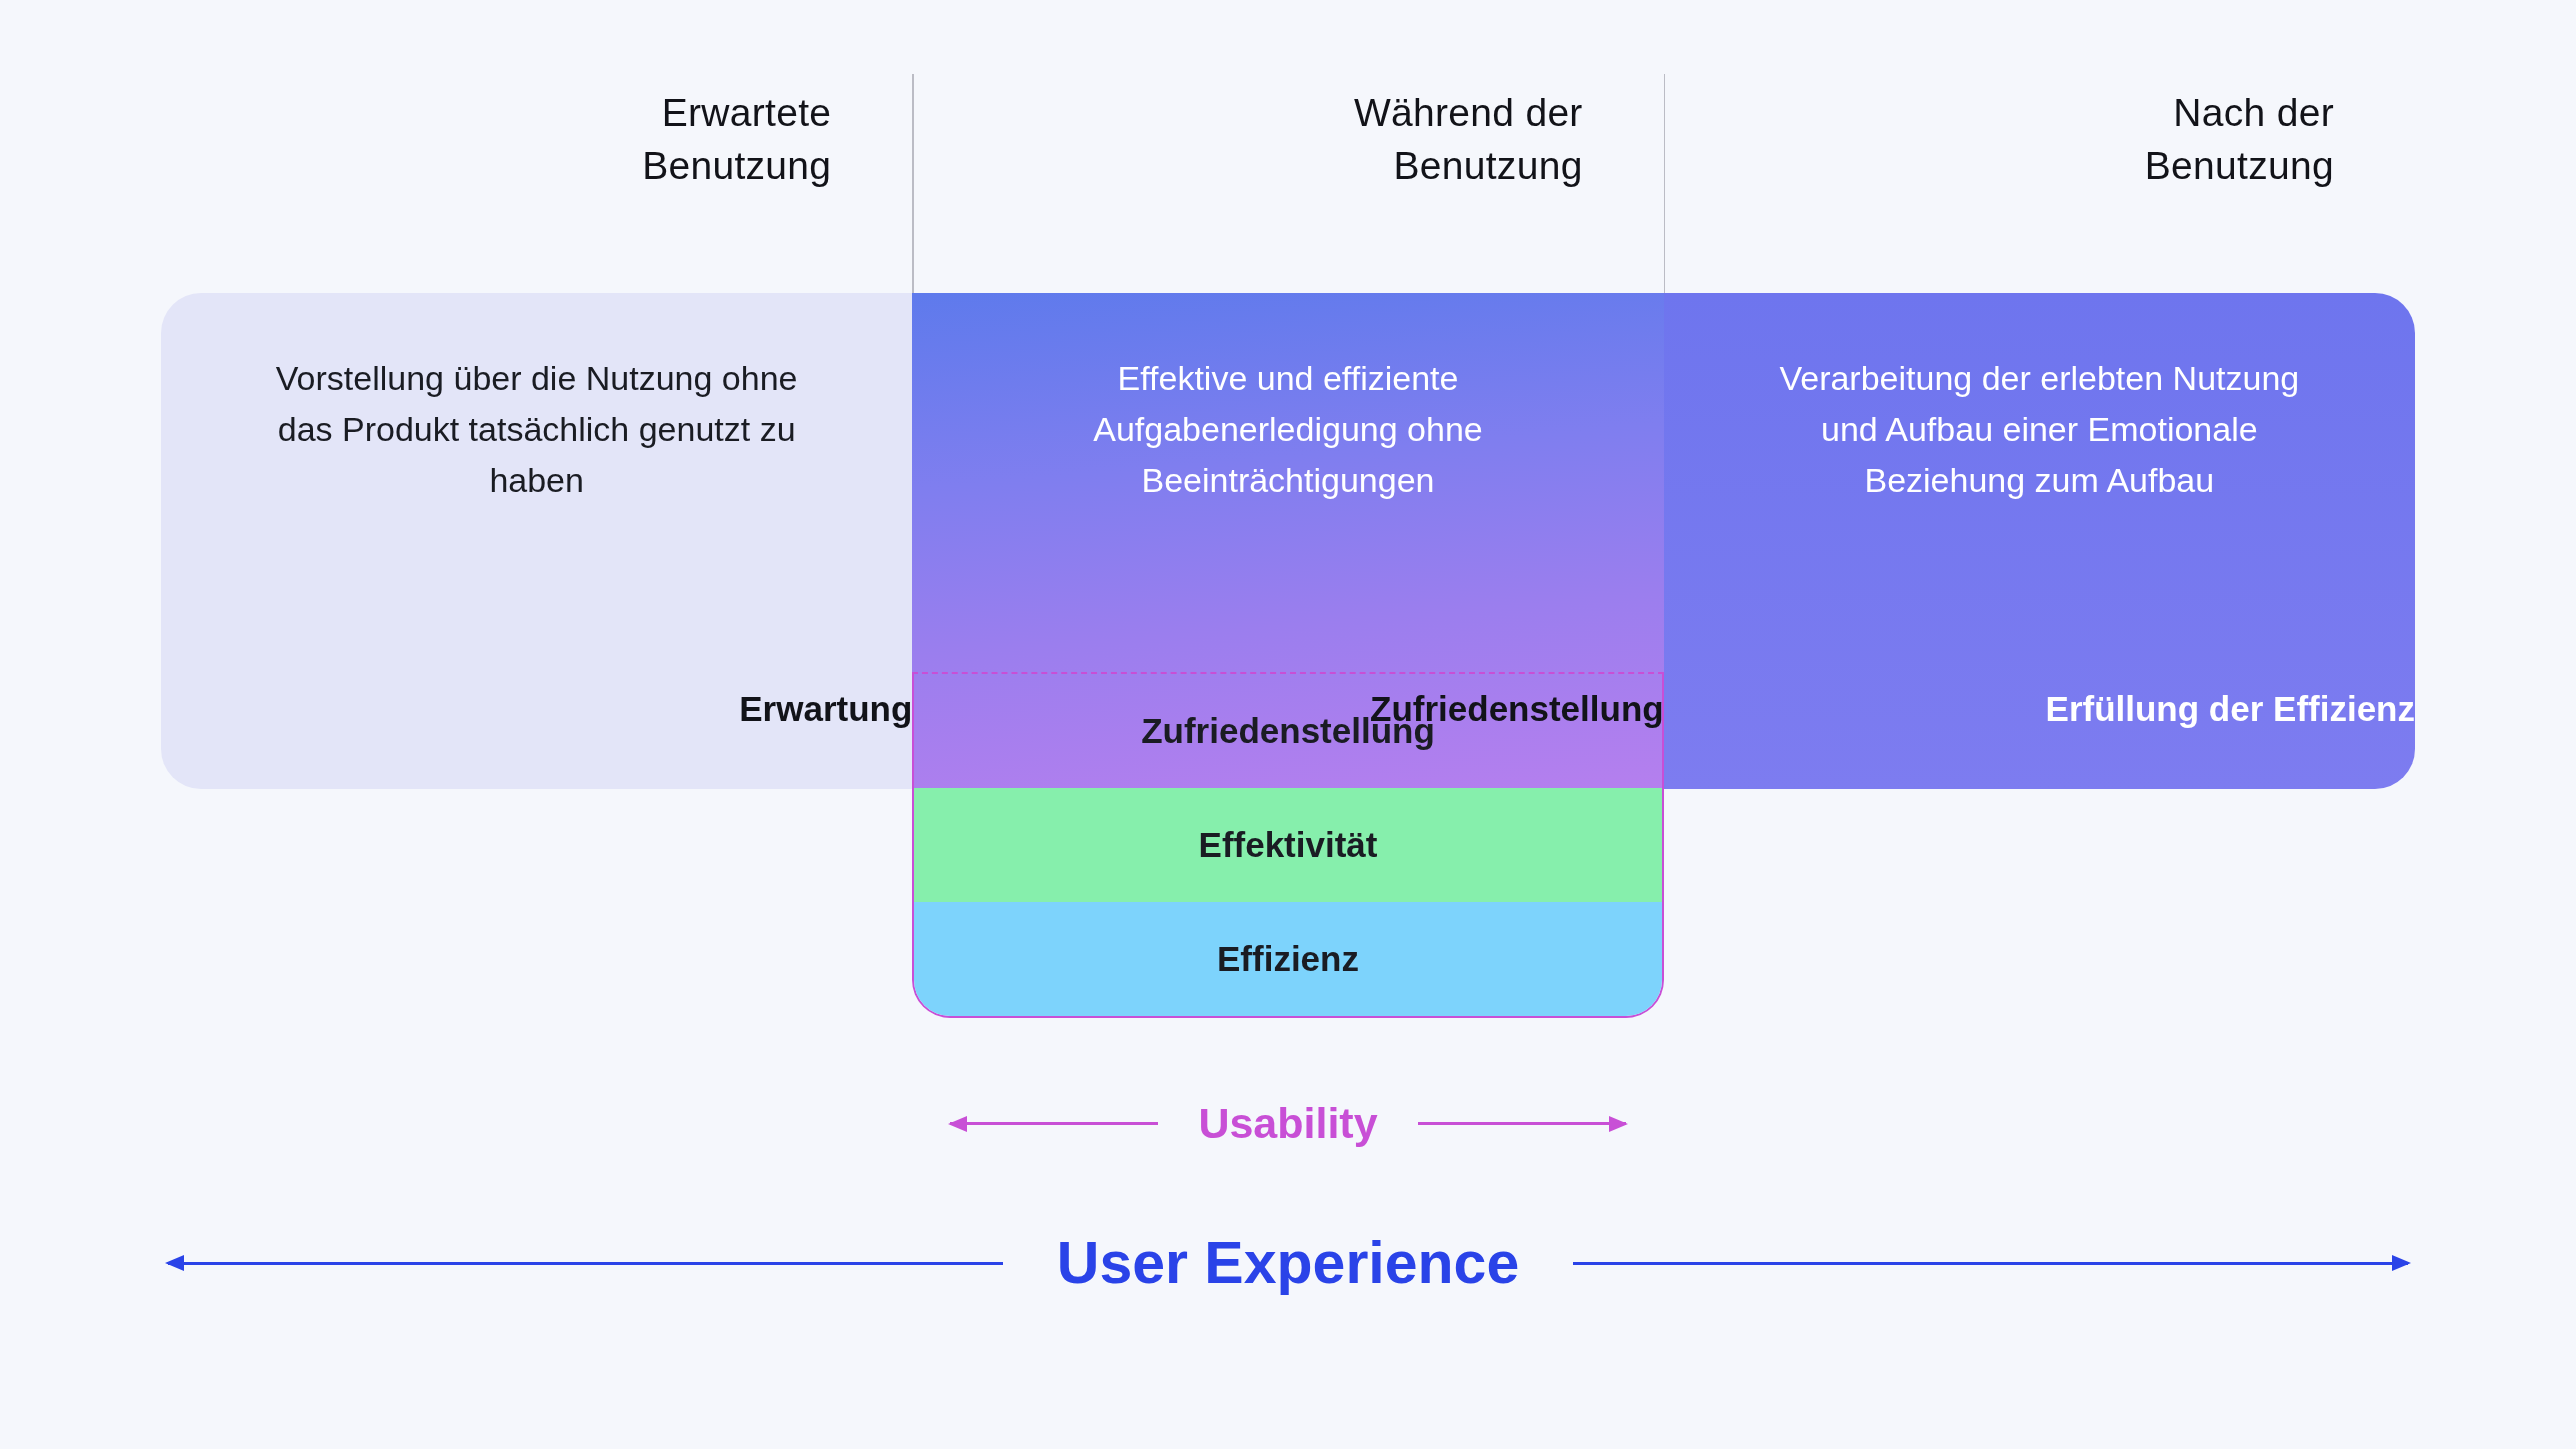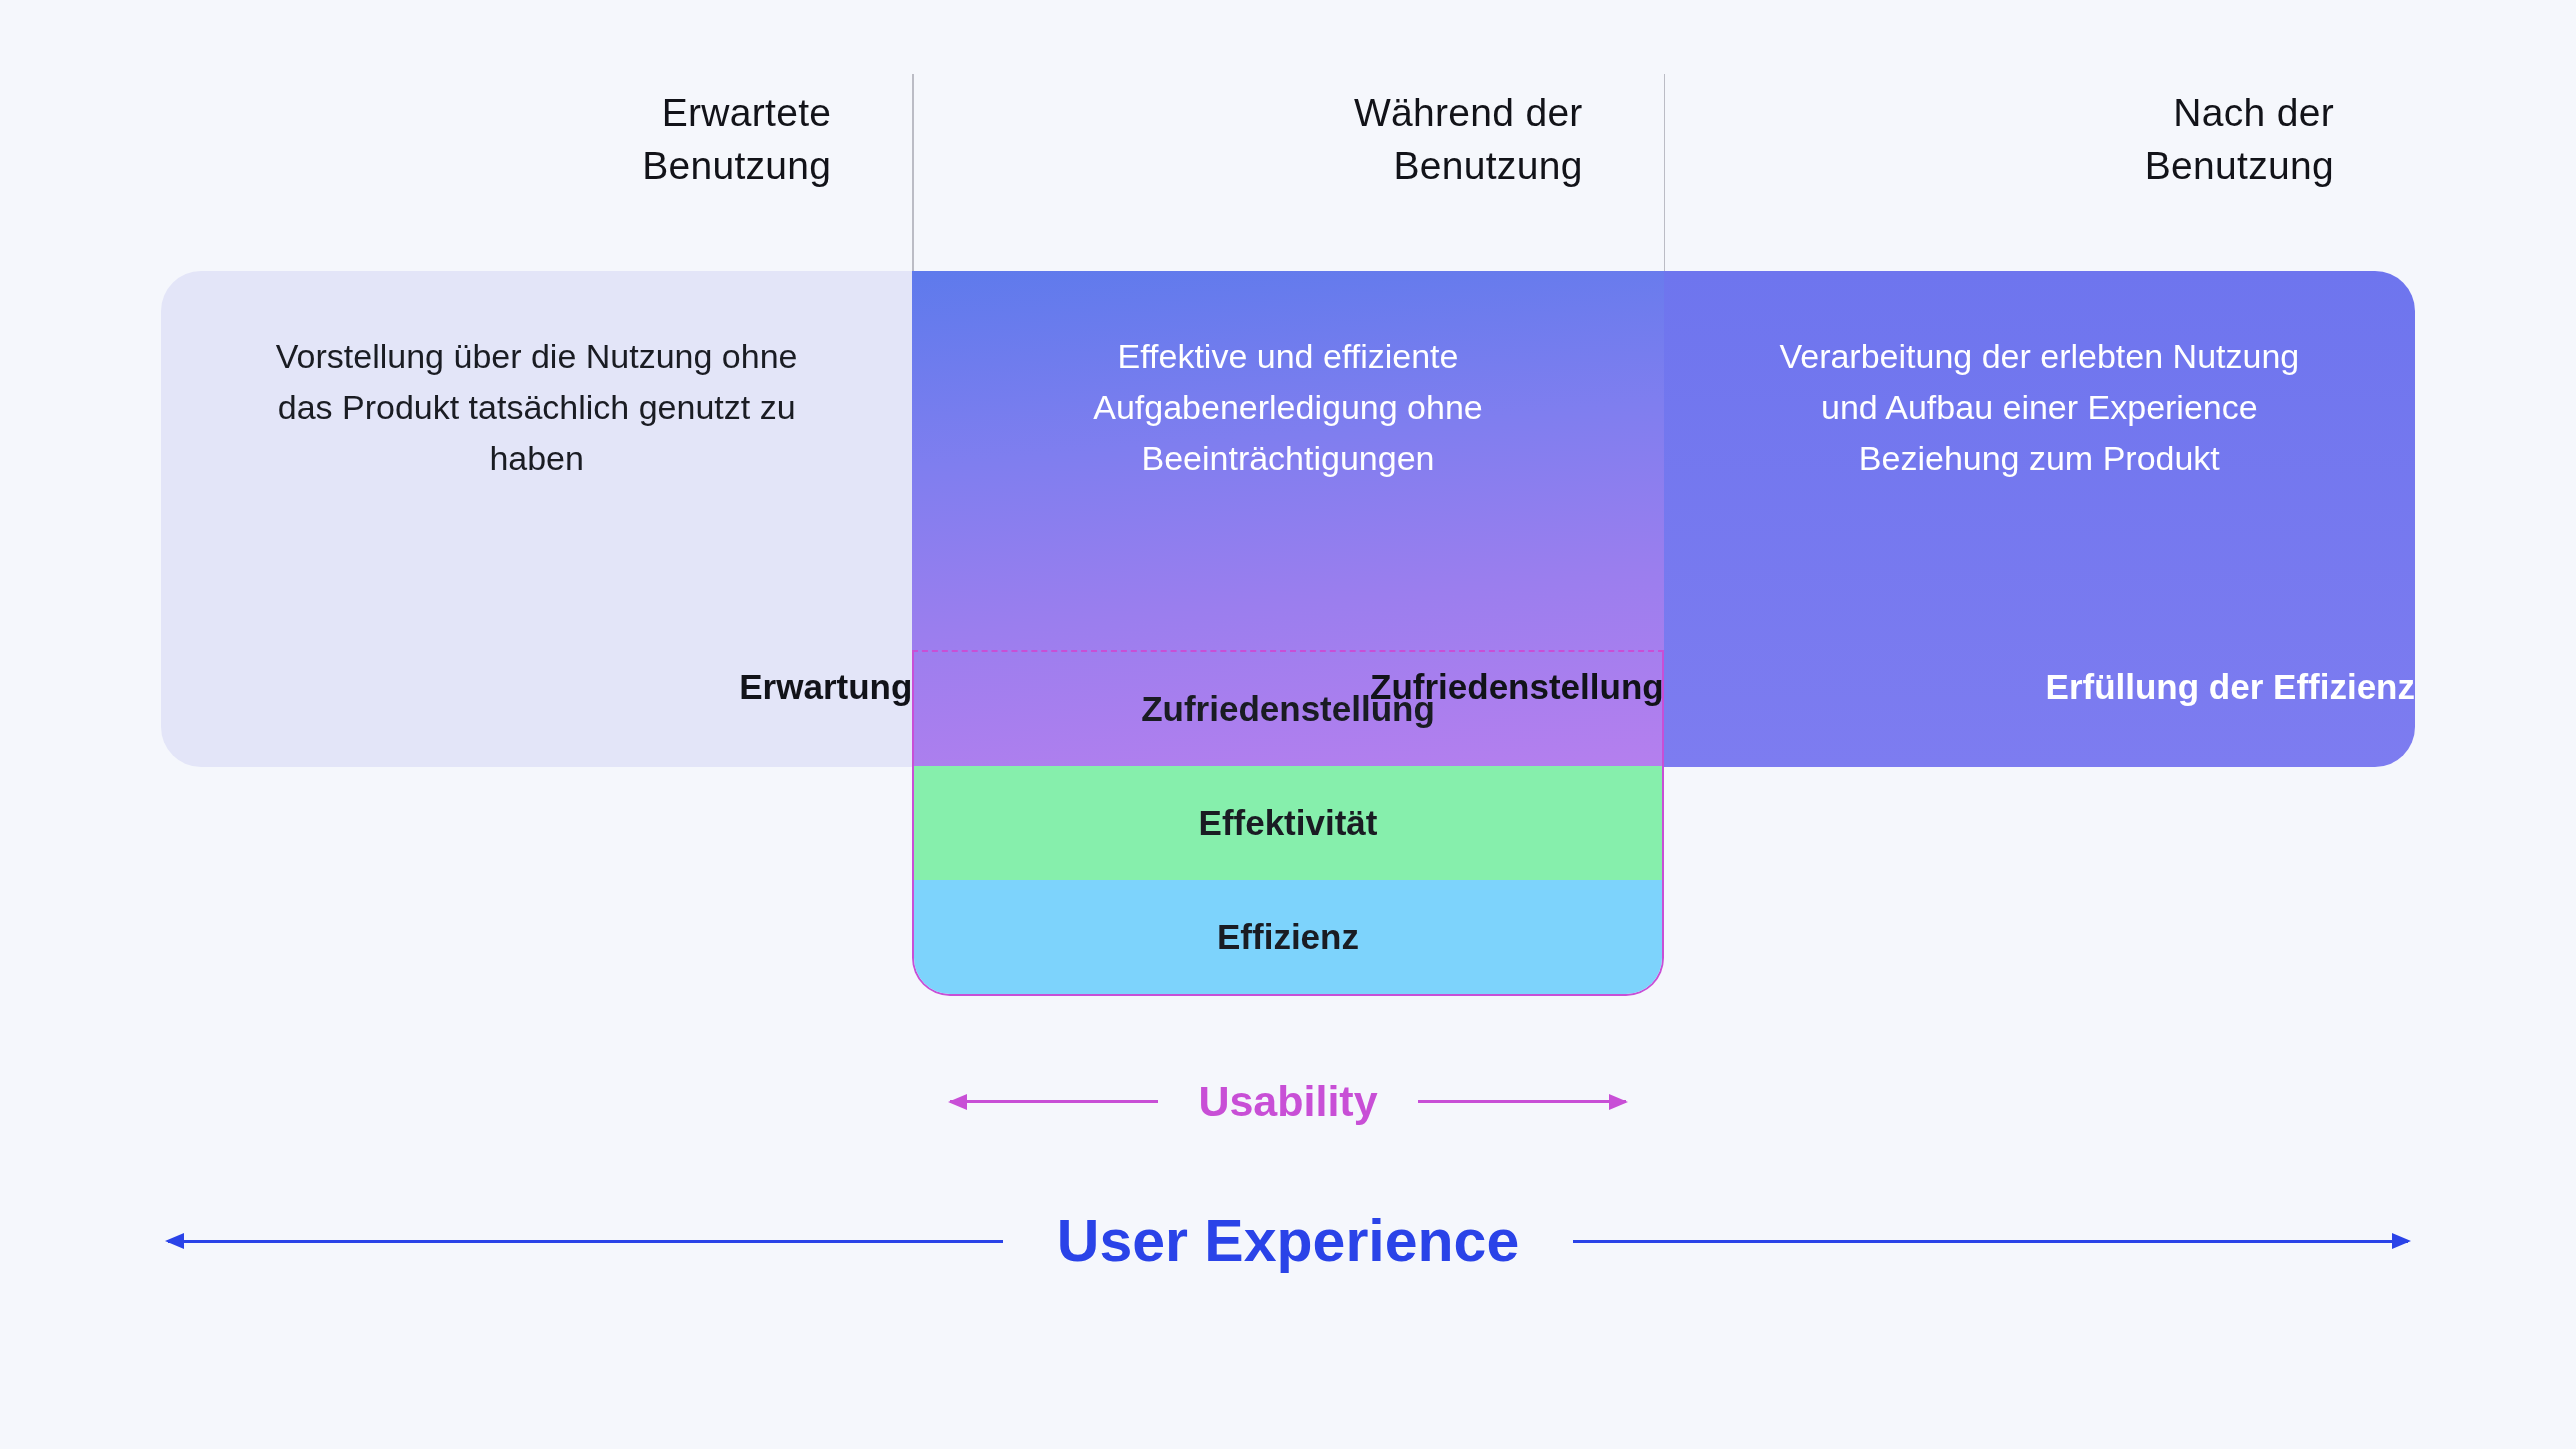--- a/index.html
+++ b/index.html
@@ -55,21 +55,21 @@
     width:1.3px;
     background:var(--divider);
     opacity:.55;
   }
   .vdiv.a{left:33.33%;}
   .vdiv.b{left:66.66%;}
 
   
   .band-wrap{
     position:relative;
-    margin-top:79px;
+    margin-top:101px;
   }
   .band{
     display:grid;
     grid-template-columns:1fr 1fr 1fr;
     height:496px;
     border-radius:40px;
     overflow:hidden;
   }
   .band .c1{
     background:var(--lilac);
@@ -215,21 +215,21 @@
     <div class="band">
       <div class="cell c1">
         <div class="desc">Vorstellung über die Nutzung ohne das Produkt tatsächlich genutzt zu haben</div>
         <div class="tag">Erwartung</div>
       </div>
       <div class="cell c2">
         <div class="desc">Effektive und effiziente Aufgabenerledigung ohne Beeinträchtigungen</div>
         <div class="tag">Zufriedenstellung</div>
       </div>
       <div class="cell c3">
-        <div class="desc">Verarbeitung der erlebten Nutzung und Aufbau einer Experience Beziehung zum Produkt</div>
+        <div class="desc">Verarbeitung der erlebten Nutzung und Aufbau einer Emotionale Beziehung zum Aufbau</div>
         <div class="tag">Erfüllung der Effizienz</div>
       </div>
     </div>
 
     <div class="usability">
       <div class="row r1">Zufriedenstellung</div>
       <div class="row r2">Effektivität</div>
       <div class="row r3">Effizienz</div>
     </div>
   </div>

